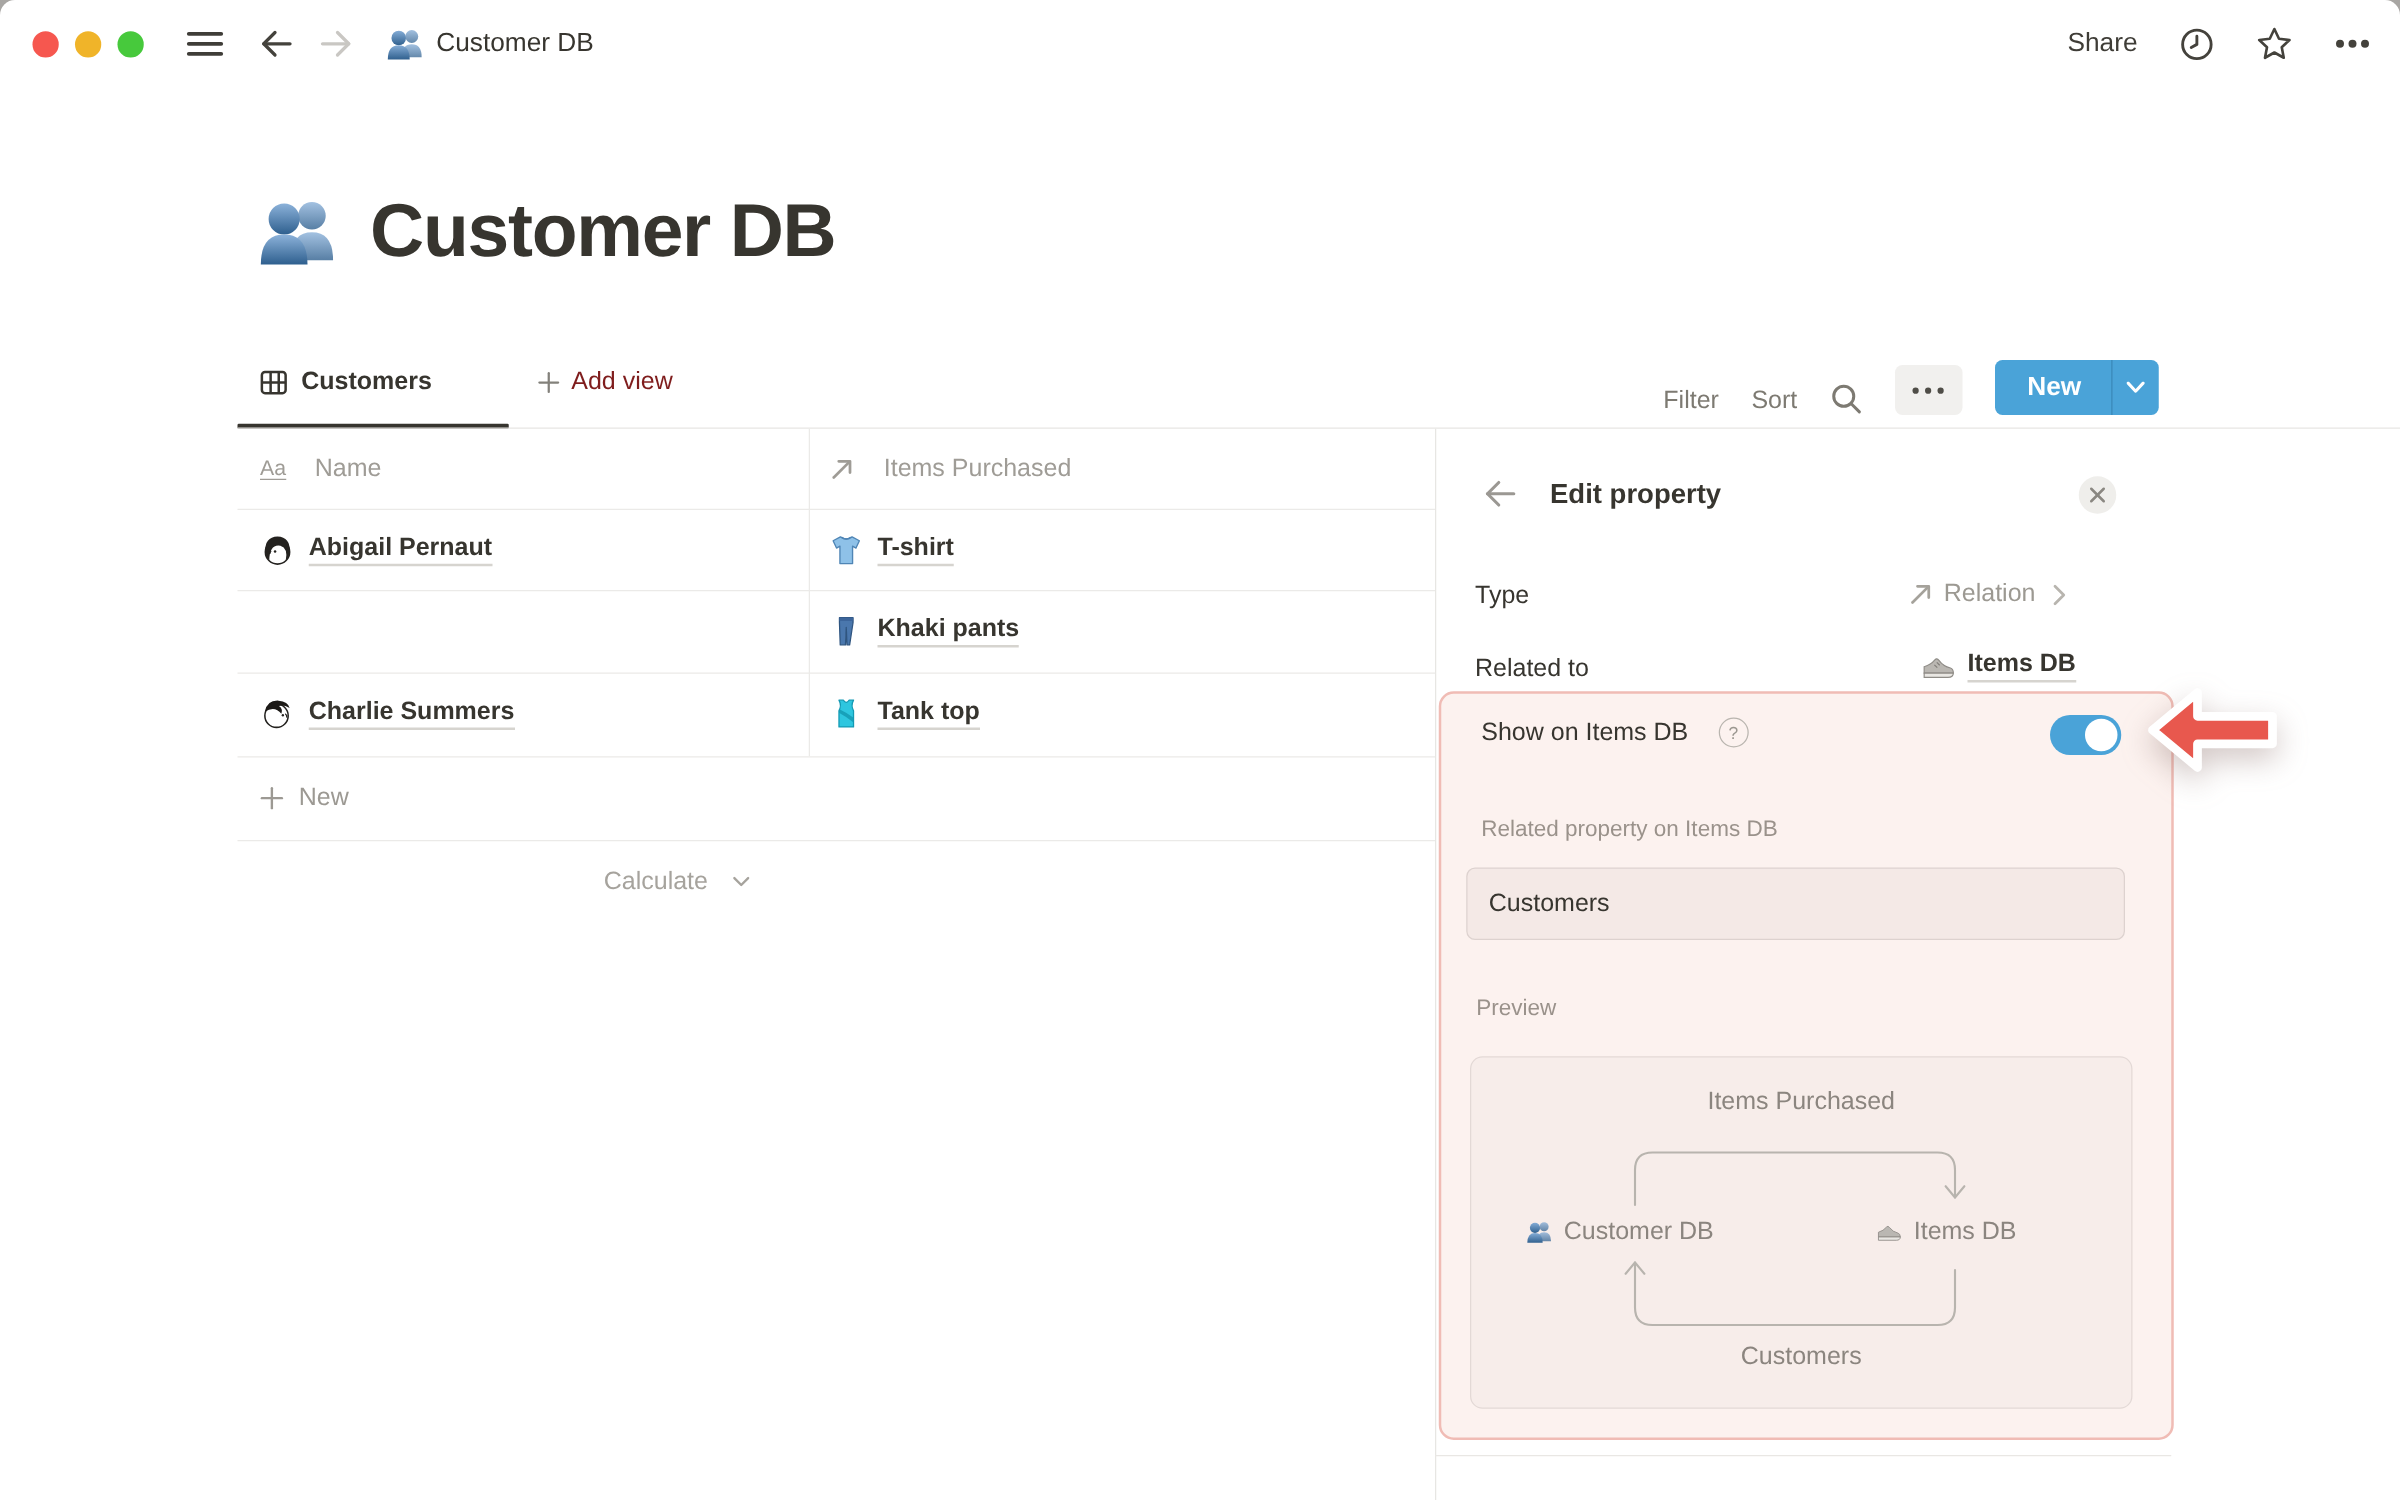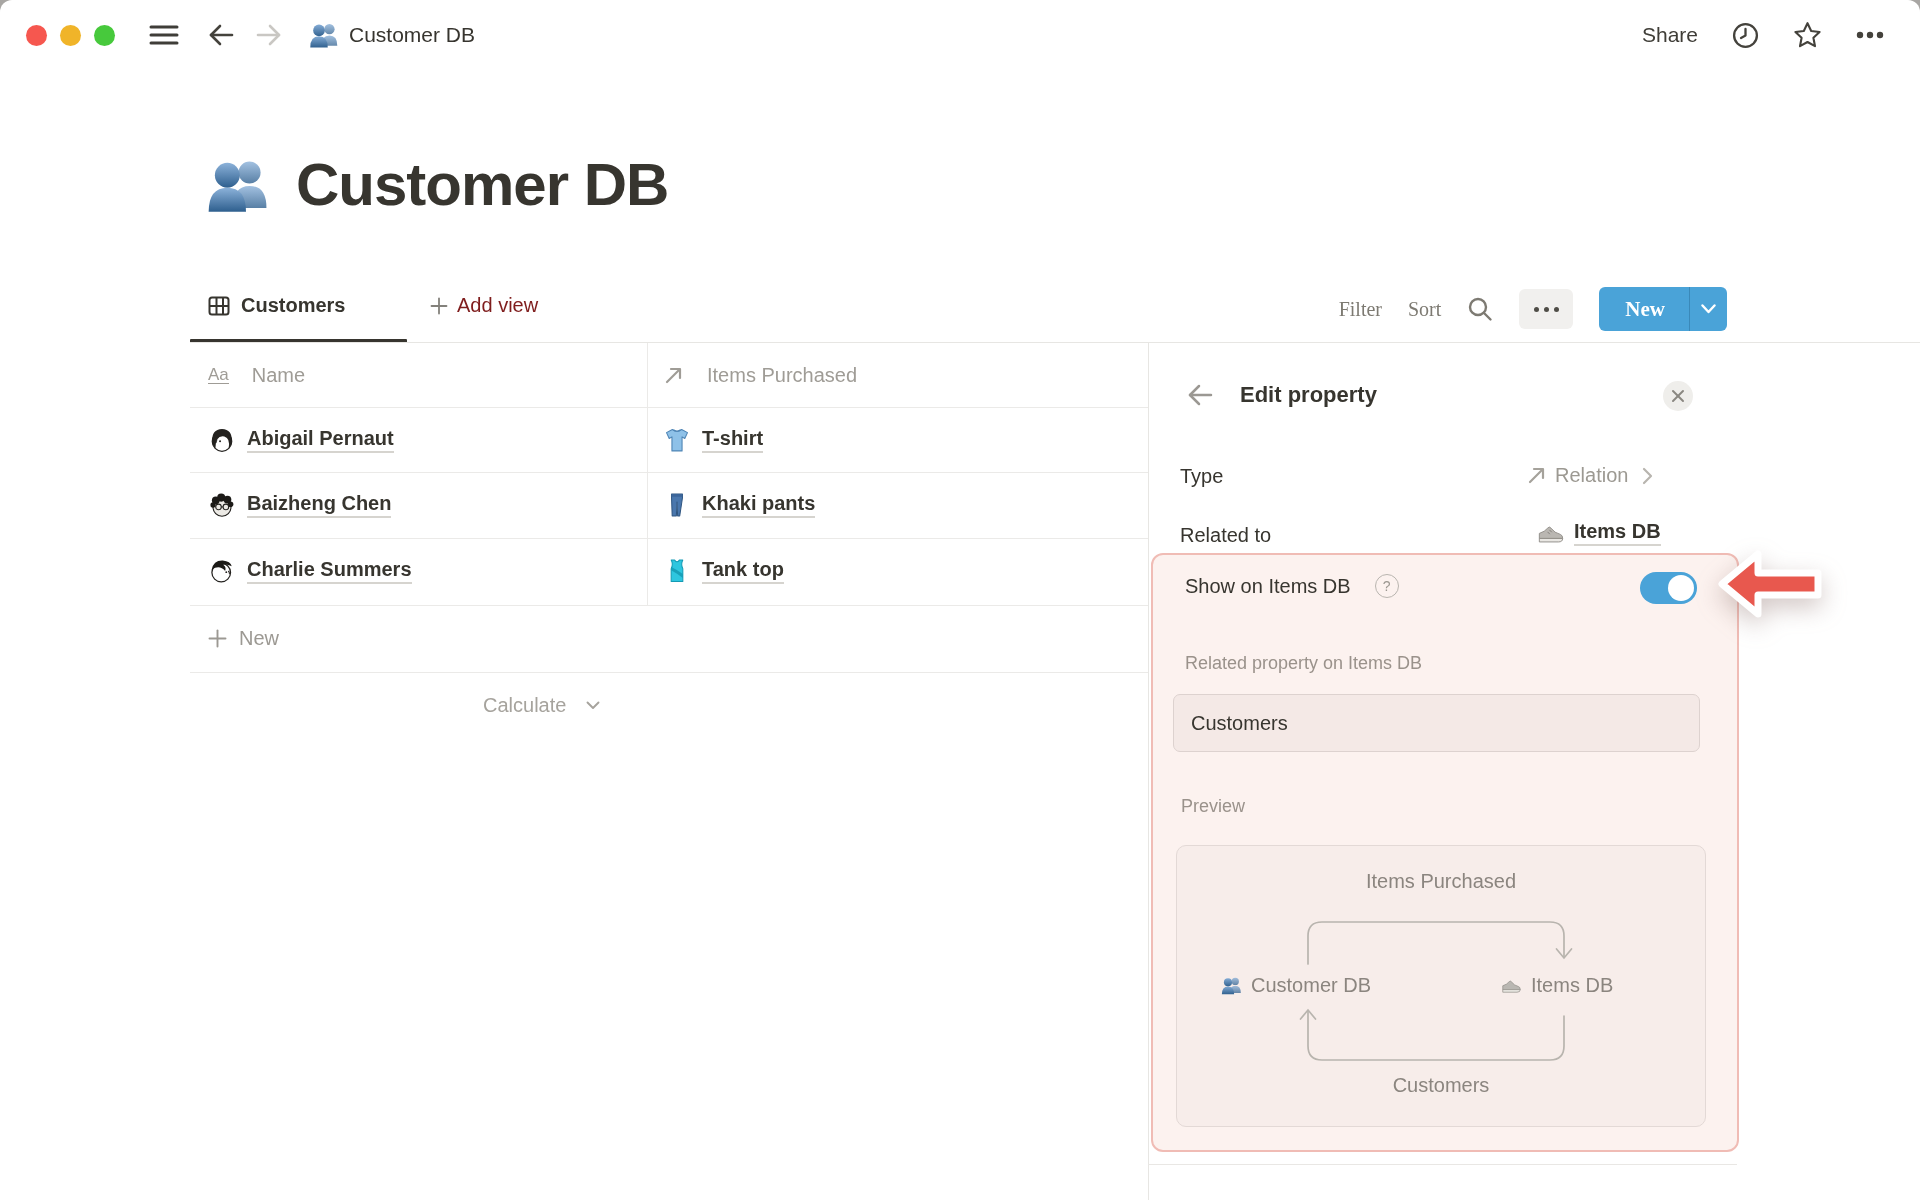--- a/index.html
+++ b/index.html
@@ -11,35 +11,35 @@
   
   .topbar { position:absolute; left:0; top:0; right:0; height:70px; display:flex; align-items:center; }
   .tb-left { display:flex; align-items:center; padding-left:26px; gap:0; }
   .lights { display:flex; align-items:center; gap:13px; }
   .light { width:21px; height:21px; border-radius:50%; }
   .light.red { background:#f6574f; }
   .light.yellow { background:#f0b429; }
   .light.green { background:#47c93c; }
   .tb-icon { display:flex; align-items:center; justify-content:center; cursor:default; }
   .doc-title { font-size:21px; color:#37352f; margin-left:10px; }
-  .tb-right { margin-left:auto; display:flex; align-items:center; gap:34px; padding-right:36px; }
+  .tb-right { margin-left:auto; display:flex; align-items:center; gap:34px; padding-right:24px; }
   .share { font-size:21px; color:#3f3d37; }
 
   
   .page-title-row { position:absolute; left:206px; top:150px; display:flex; align-items:center; gap:26px; }
   .page-title { font-size:60px; font-weight:700; letter-spacing:-1px; color:#37352f; }
 
   
   .tabbar-line { position:absolute; left:190px; right:0; top:342px; height:1px; background:#e7e6e3; }
   .tab-active-underline { position:absolute; left:190px; top:339px; width:217px; height:4px; background:#37352f; border-radius:1px; }
   .tab { position:absolute; left:208px; top:294px; display:flex; align-items:center; gap:11px; }
   .tab-label { font-size:20px; font-weight:700; color:#37352f; }
   .addview { position:absolute; left:430px; top:294px; display:flex; align-items:center; gap:9px; color:#7f1d1d; }
   .addview-label { font-size:20px; }
-  .toolbar { position:absolute; top:286px; right:193px; display:flex; align-items:center; gap:26px; height:46px;font-family:Liberation Serif, serif; }
+  .toolbar { position:absolute; top:286px; right:193px; display:flex; align-items:flex-end; gap:26px; height:46px; }
   .tb-text { font-size:20px; color:#7d7a72; }
   .more-btn { width:54px; height:40px; background:#f1f0ee; border-radius:6px; display:flex; align-items:center; justify-content:center; gap:5px; }
   .dot { width:5px; height:5px; border-radius:50%; background:#4f4d47; }
   .new-btn { height:44px; display:flex; align-items:stretch; border-radius:6px; overflow:hidden; background:#4aa3d8; }
   .new-btn-main { display:flex; align-items:center; padding:0 24px 0 26px; color:#fff; font-size:21px; font-weight:700; }
   .new-btn-split { width:1px; background:rgba(30,90,130,.35); }
   .new-btn-chev { width:37px; display:flex; align-items:center; justify-content:center; }
 
   
   .hline { position:absolute; left:190px; height:1px; background:#ebeae8; }
@@ -271,40 +271,20 @@
         <svg width="28" height="28" viewBox="0 0 36 36">
           <path d="M12 4.5 L4.5 8.5 L8 16 L11.5 14 L11.5 32 L24.5 32 L24.5 14 L28 16 L31.5 8.5 L24 4.5 Q18 9 12 4.5 Z" fill="#8ec1e8" stroke="#4f85b5" stroke-width="1.4" stroke-linejoin="round"></path>
           <path d="M13.5 4.8 Q18 8.6 22.5 4.8" fill="none" stroke="#4f85b5" stroke-width="1.4"></path>
         </svg>
       </span>
       <span class="cell-text">T-shirt</span>
     </div>
   </div>
 
   <div class="trow" style="top:472px">
-    <div class="cell" style="left:18px">
-      <span>
-        <svg width="28" height="28" viewBox="0 0 36 36">
-          <circle cx="18" cy="21" r="11.5" fill="#eceae5" stroke="#24221f" stroke-width="1.5"></circle>
-          <g fill="#1c1a17">
-            <circle cx="10" cy="12" r="5"></circle>
-              <circle cx="17" cy="8.5" r="5.2"></circle>
-              <circle cx="25" cy="11" r="5"></circle>
-            <circle cx="29" cy="17" r="3.6"></circle>
-              <circle cx="6.5" cy="18" r="3.4"></circle>
-          </g>
-          <g fill="none" stroke="#24221f" stroke-width="1.4">
-            <circle cx="13.5" cy="20.5" r="3.6"></circle>
-              <circle cx="23" cy="20.5" r="3.6"></circle>
-              <line x1="17.1" y1="20.5" x2="19.4" y2="20.5"></line>
-          </g>
-        </svg>
-      </span>
-      <span class="cell-text">Baizheng Chen</span>
-    </div>
     <div class="cell" style="left:473px">
       <span>
         <svg width="28" height="28" viewBox="0 0 36 36">
           <path d="M11 4 H25 V9 L21.5 32 H18.8 L18 14 L17.2 32 H11.8 L11 9 Z" fill="#4a77ad" stroke="#2f5580" stroke-width="1.3" stroke-linejoin="round"></path>
           <rect x="11" y="4" width="14" height="3.4" fill="#3c659a"></rect>
         </svg>
       </span>
       <span class="cell-text">Khaki pants</span>
     </div>
   </div>

